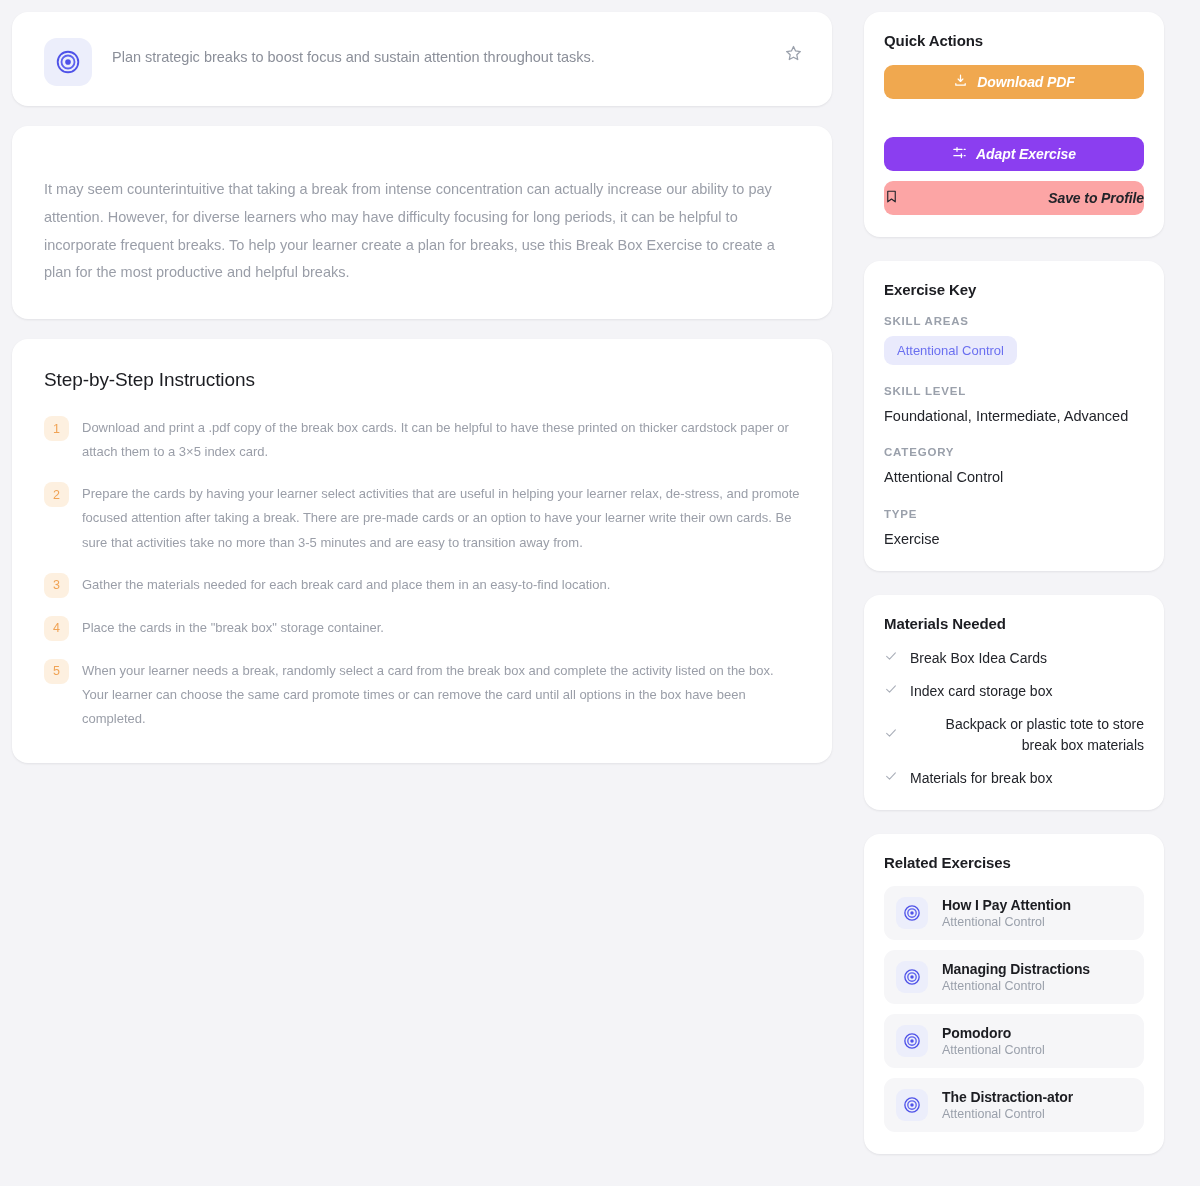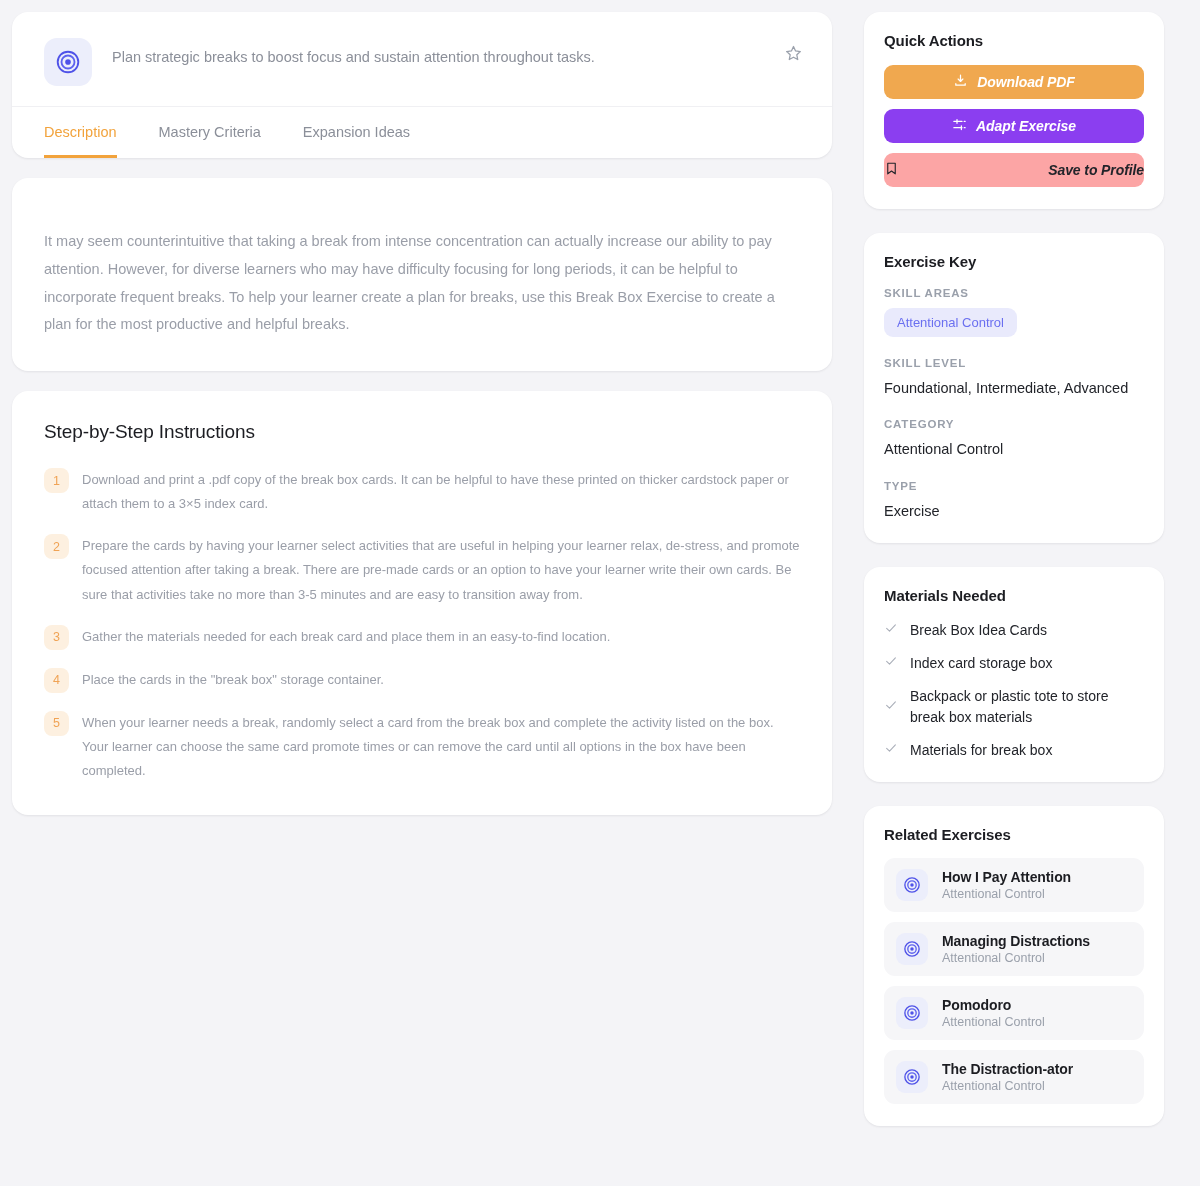--- a/index.html
+++ b/index.html
@@ -84,37 +84,37 @@
   .panel-title {
     font-size: 15px; font-weight: 700; color: #1c1d22; letter-spacing: -0.1px;
   }
   .qa-list { margin-top: 16px; display: flex; flex-direction: column; gap: 10px; }
   .qa-btn {
     height: 34px; border-radius: 9px; border: none; cursor: pointer;
     display: flex; align-items: center; justify-content: center; gap: 9px;
     font-family: inherit; font-size: 14px; font-weight: 700; letter-spacing: -0.1px; font-style: italic;
   }
   .qa-btn.pdf { background: #f0a84f; color: #ffffff; }
-  .qa-btn.adapt { background: #8b3ef0; color: #ffffff; }
+  .qa-btn.adapt { background: #8b3ef0; color: #ffffff; margin-top: 28px; }
   .qa-btn.save { background: #fca5a5; color: #22242a; justify-content: space-between; }
 
   .key-label {
     font-size: 11.5px; font-weight: 700; color: #9aa0ab;
     letter-spacing: 0.8px; margin-top: 20px;
   }
   .key-label.first { margin-top: 17px; }
   .chip {
     display: inline-block; margin-top: 9px;
     background: #e9eafc; color: #6a6ff0;
     font-size: 13px; padding: 7px 13px; border-radius: 9px;
   }
   .key-val { margin-top: 9px; font-size: 14.5px; color: #22242a; line-height: 1.4; }
 
   .mat-list { margin-top: 16px; display: flex; flex-direction: column; gap: 13px; }
-  .mat-item { display: flex; gap: 12px; align-items: center; }
+  .mat-item { display: flex; gap: 12px; align-items: center; text-align: right; }
   .mat-txt { font-size: 14px; color: #22242a; line-height: 1.45; }
 
   .rel-list { margin-top: 15px; display: flex; flex-direction: column; gap: 10px; }
   .rel-item {
     display: flex; gap: 14px; align-items: center;
     background: #f6f6f8; border-radius: 11px; padding: 11px 12px; cursor: pointer;
   }
   .rel-icon {
     width: 32px; height: 32px; flex: 0 0 32px; border-radius: 9px;
     background: #eceefb; display: flex; align-items: center; justify-content: center;
@@ -142,25 +142,20 @@
           <div class="hdr-sub">Plan strategic breaks to boost focus and sustain attention throughout tasks.</div>
         </div>
         <button class="star-btn">
           <span>
             <svg width="19" height="19" viewBox="0 0 24 24" fill="none">
               <path d="M12 3.2l2.6 5.56 6.02.78-4.42 4.14 1.14 5.96L12 16.72l-5.34 2.92 1.14-5.96-4.42-4.14 6.02-.78L12 3.2z" stroke="#9aa0ab" stroke-width="1.6" stroke-linejoin="round"></path>
             </svg>
           </span>
         </button>
       </div>
-      <div class="tabs">
-        <button class="tab tab--active">Description</button>
-        <button class="tab">Mastery Criteria</button>
-        <button class="tab">Expansion Ideas</button>
-      </div>
     </div>
 
     <div class="card">
       <div class="sec">
         <p class="bg-body">It may seem counterintuitive that taking a break from intense concentration can actually increase our ability to pay attention. However, for diverse learners who may have difficulty focusing for long periods, it can be helpful to incorporate frequent breaks. To help your learner create a plan for breaks, use this Break Box Exercise to create a plan for the most productive and helpful breaks.</p>
       </div>
     </div>
 
     <div class="card">
       <div class="sec">

